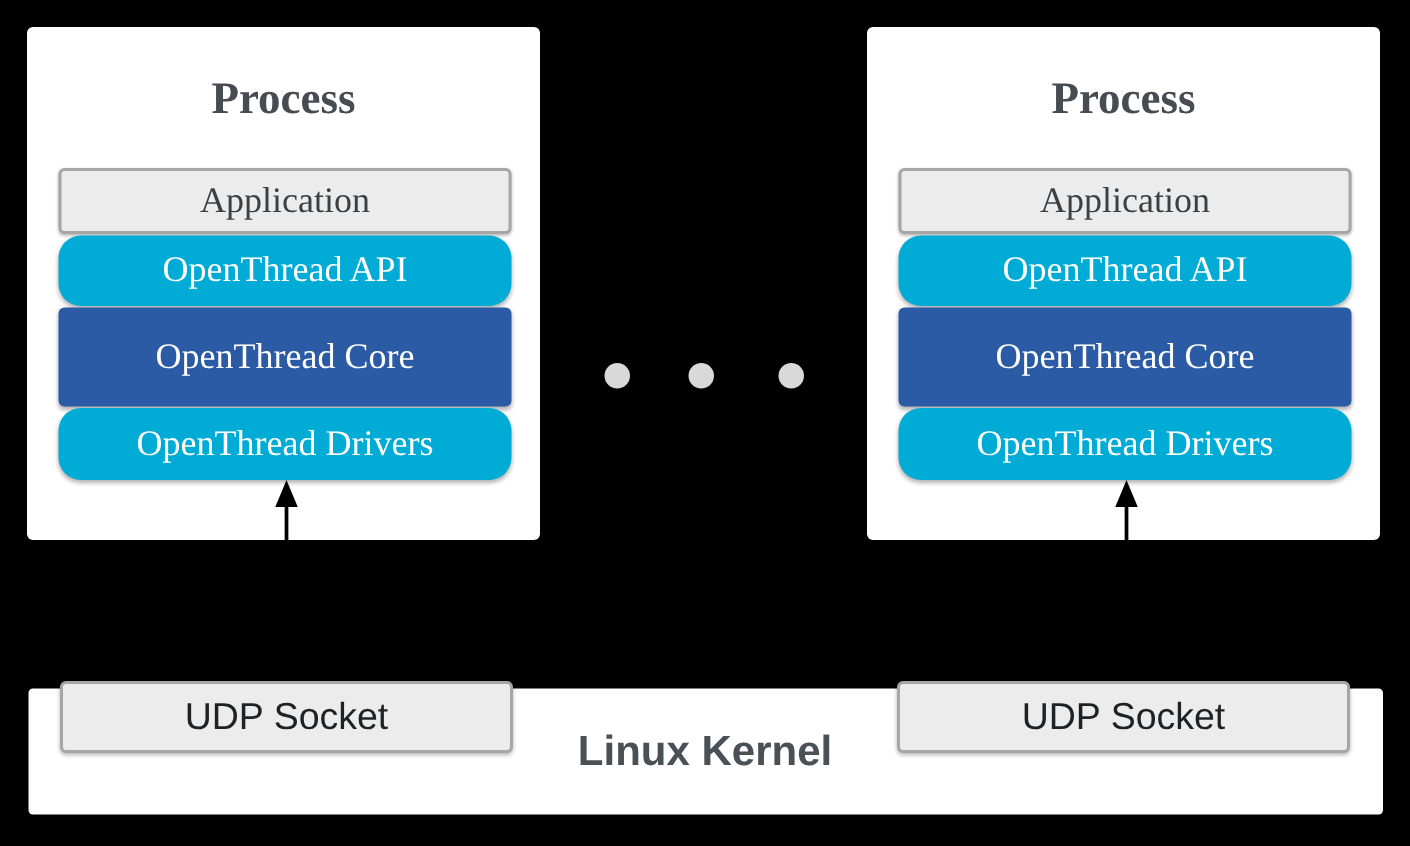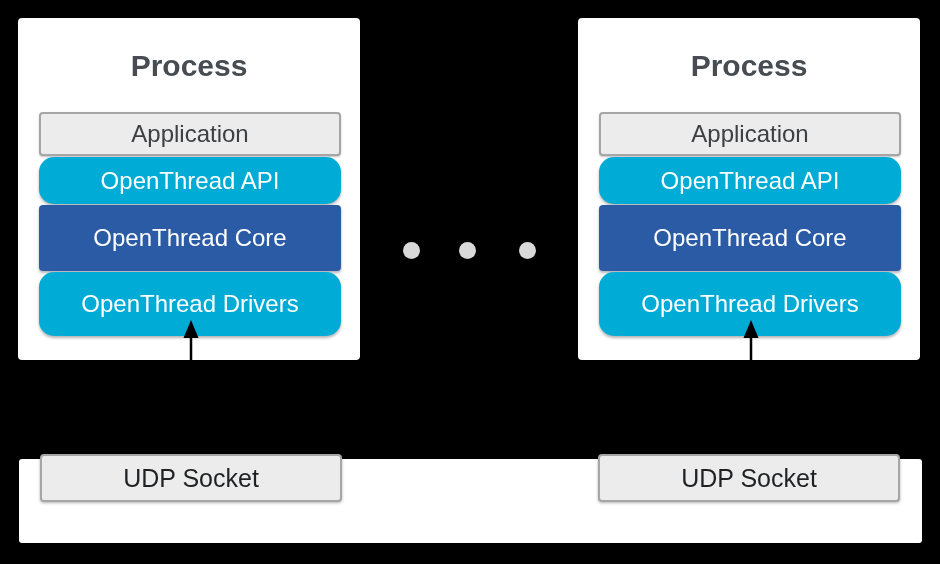--- a/index.html
+++ b/index.html
@@ -10,20 +10,21 @@
   }
   *{margin:0;padding:0;box-sizing:border-box;}
   html,body{width:940px;height:564px;}
   body{background:var(--bg);font-family:"Liberation Sans",sans-serif;overflow:hidden;}
   .canvas{position:relative;width:940px;height:564px;background:var(--bg);}
 
   .process{
     position:absolute;top:18px;width:342px;height:342px;
     background:var(--card);border-radius:4px;
     box-shadow:0 2px 8px rgba(0,0,0,.55);
+    font-family:Liberation Serif, serif;
   }
   .process.left{left:18px;}
   .process.right{left:578px;}
 
   .process-title{
     position:absolute;top:33px;left:0;width:100%;text-align:center;
     font-size:30px;line-height:30px;font-weight:bold;color:var(--title-text);
   }
 
   .stack{
@@ -41,21 +42,21 @@
   }
   .layer.cyan{
     height:47px;background:var(--cyan);color:var(--white-text);
     box-shadow:0 2px 3px rgba(0,0,0,.3);
     border-radius:15px;
   }
   .layer.blue{
     height:66px;background:var(--blue);color:var(--white-text);
     box-shadow:0 2px 3px rgba(0,0,0,.3);
   }
-  .layer.cyan.last{height:64px;}
+  .layer.cyan.last{height:48px;}
 
   .arrow{
     position:absolute;top:302px;left:163px;width:20px;height:40px;
   }
 
   .dot{
     position:absolute;top:242px;width:17px;height:17px;border-radius:50%;
     background:var(--dot);
   }
   .dot.d1{left:403px;} .dot.d2{left:459px;} .dot.d3{left:519px;}
@@ -113,14 +114,15 @@
     </div>
     <svg class="arrow" viewBox="0 0 20 40" xmlns="http://www.w3.org/2000/svg">
       <polygon points="10,0 2.5,18 17.5,18" fill="#000"></polygon>
       <rect x="8.75" y="15" width="2.5" height="25" fill="#000"></rect>
     </svg>
   </div>
 
   <div class="kernel-bar"></div>
   <div class="udp left">UDP Socket</div>
   <div class="udp right">UDP Socket</div>
+  <div class="kernel-label">Linux Kernel</div>
 
 </div>
 
 </body></html>

